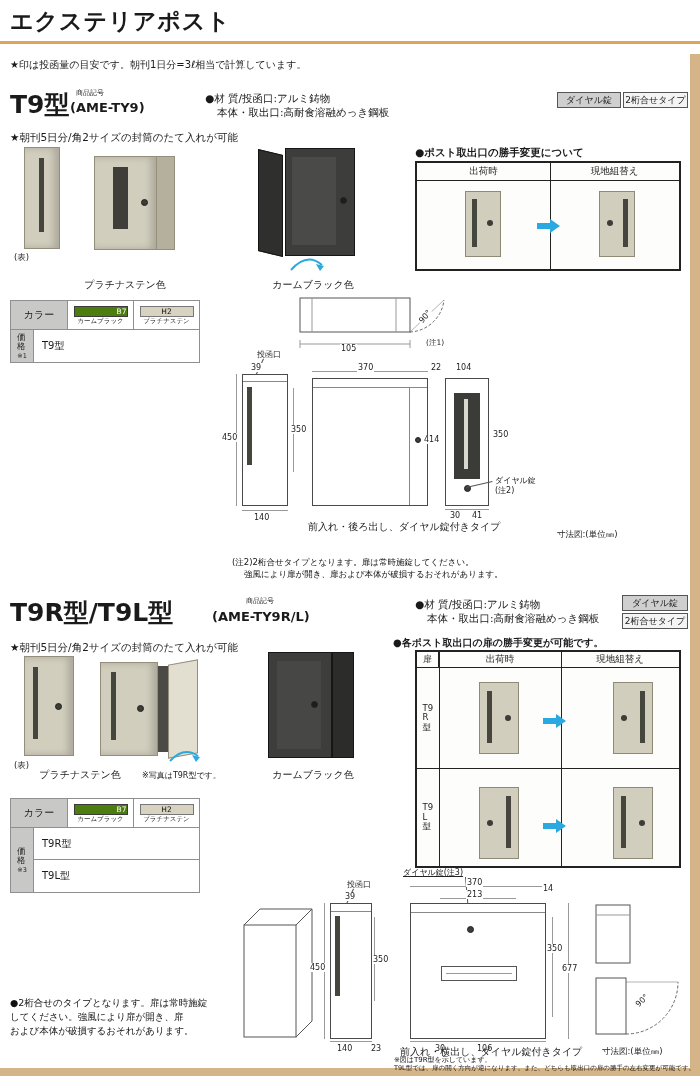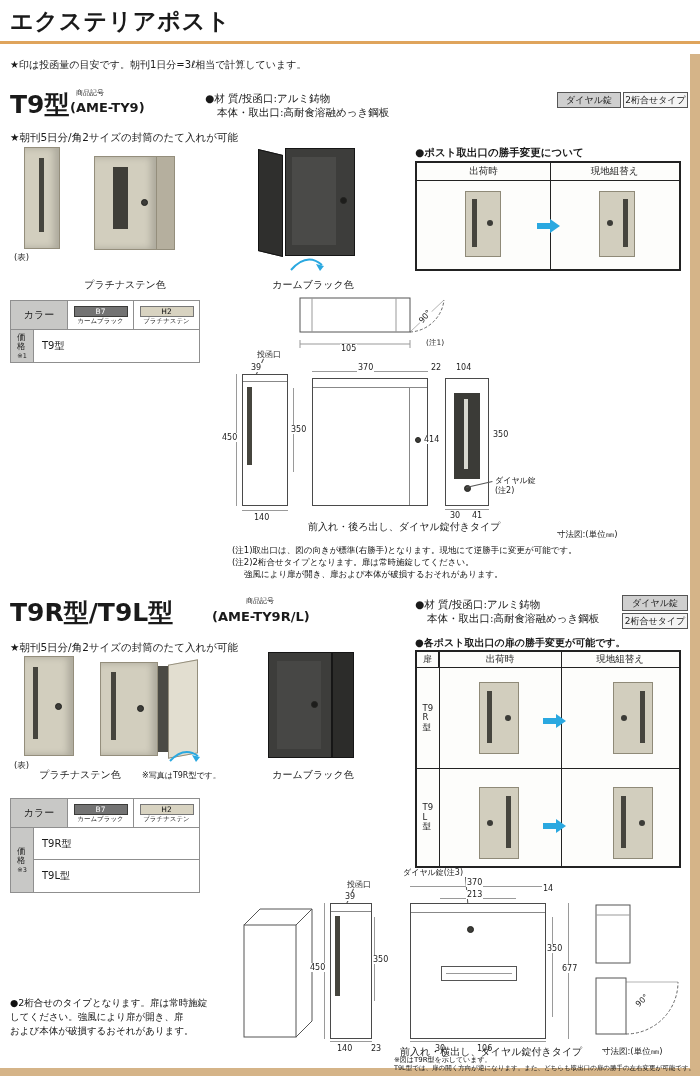--- a/index.html
+++ b/index.html
@@ -9,21 +9,21 @@
   .abs{position:absolute;}
   .b{font-weight:bold;}
   .c{text-align:center;}
   .strip{position:absolute;background:#d5b488;}
   .rule{position:absolute;background:#dfa45c;}
   .cell{position:absolute;border:1px solid #8f8f8f;background:#fff;display:flex;
         flex-direction:column;align-items:center;justify-content:center;}
   .cell.gray{background:#c8c8c6;}
   .chip{display:block;width:54px;height:11px;line-height:10px;font-size:7.5px;
         text-align:center;border:1px solid #777;}
-  .chip-dark{background:#737373;color:#fff;border-color:#3b3b39;}
+  .chip-dark{background:#4d7c0f;color:#fff;border-color:#3b3b39;text-align:right;}
   .chip-light{background:#d8d3c1;color:#111;}
   .chipname{font-size:6.5px;margin-top:1px;line-height:7px;}
   .box-beige{position:absolute;background:#d2cebe;border:1px solid #948e7c;
         box-shadow:inset -5px 0 7px rgba(0,0,0,.18);}
   .box-dark{position:absolute;background:#3d3d3b;border:1px solid #161616;}
   .slotv{position:absolute;background:#46453e;}
   .knob{position:absolute;border-radius:50%;background:#3c3c38;border:1px solid #232320;}
   .draw{position:absolute;border:1px solid #4a4a4a;background:#fff;}
   .dimh{position:absolute;height:1px;background:#9a9a9a;}
   .dimv{position:absolute;width:1px;background:#9a9a9a;}
@@ -186,32 +186,31 @@
   <div class="dimh" style="left:445px;top:509px;width:44px;"></div>
   <span class="dim" style="left:449px;top:511px;">30</span>
   <span class="dim" style="left:471px;top:511px;">41</span>
   <div class="lead" style="left:466px;top:487px;width:27px;transform:rotate(-13deg);"></div>
   <span class="dim" style="left:494px;top:476px;">ダイヤル錠</span>
   <span class="dim" style="left:494px;top:486px;">(注2)</span>
 
   <div class="abs" style="left:308px;top:520px;font-size:10px;">前入れ・後ろ出し、ダイヤル錠付きタイプ</div>
   <div class="abs" style="left:557px;top:529px;font-size:8.5px;">寸法図:(単位㎜)</div>
 
-  <div class="note" style="left:232px;top:545px;">(注1)取出口は、図の向きが標準(右勝手)となります。現地にて逆勝手に変更が可能です。</div>
   <div class="note" style="left:232px;top:557px;">(注2)2桁合せタイプとなります。扉は常時施錠してください。</div>
   <div class="note" style="left:244px;top:569px;">強風により扉が開き、扉および本体が破損するおそれがあります。</div>
 
   <div class="abs b" style="left:10px;top:596px;font-size:25px;">T9R型/T9L型</div>
   <div class="abs" style="left:246px;top:596px;font-size:7px;">商品記号</div>
   <div class="abs b" style="left:212px;top:609px;font-size:13px;text-align:right;">(AME-TY9R/L)</div>
   <div class="abs" style="left:415px;top:598px;font-size:10.5px;">●材 質/投函口:アルミ鋳物</div>
   <div class="abs" style="left:427px;top:612px;font-size:10.5px;">本体・取出口:高耐食溶融めっき鋼板</div>
   <div class="badge" style="left:622px;top:595px;width:66px;background:#cfcfcf;">ダイヤル錠</div>
   <div class="badge" style="left:622px;top:613px;width:66px;background:#f4f4f4;">2桁合せタイプ</div>
-  <div class="abs b" style="left:415px;top:636px;font-size:10px;text-align:center;">●各ポスト取出口の扉の勝手変更が可能です。</div>
+  <div class="abs b" style="left:393px;top:636px;font-size:10px;text-align:center;">●各ポスト取出口の扉の勝手変更が可能です。</div>
   <div class="abs" style="left:10px;top:641px;font-size:10.5px;">★朝刊5日分/角2サイズの封筒のたて入れが可能</div>
 
   <div class="box-beige" style="left:24px;top:656px;width:50px;height:100px;">
     <div class="slotv" style="left:8px;top:10px;width:5px;height:72px;"></div>
     <div class="knob" style="left:30px;top:46px;width:7px;height:7px;"></div>
   </div>
   <div class="abs" style="left:14px;top:760px;font-size:8.5px;">(表)</div>
   <div class="abs" style="left:100px;top:662px;width:102px;height:96px;">
     <div class="box-beige" style="left:0;top:0;width:58px;height:94px;">
       <div class="slotv" style="left:10px;top:9px;width:5px;height:68px;"></div>
@@ -313,21 +312,21 @@
     <div class="abs" style="left:0;top:7px;width:40px;height:1px;background:#888;"></div>
   </div>
   <div class="dimv" style="left:324px;top:903px;height:136px;"></div>
   <span class="dim" style="left:309px;top:963px;">450</span>
   <div class="dimv" style="left:374px;top:917px;height:84px;"></div>
   <span class="dim" style="left:372px;top:955px;">350</span>
   <div class="dimh" style="left:330px;top:1041px;width:42px;"></div>
   <span class="dim" style="left:336px;top:1044px;">140</span>
   <span class="dim" style="left:370px;top:1044px;">23</span>
 
-  <span class="dim" style="left:402px;top:868px;">ダイヤル錠(注3)</span>
+  <span class="dim" style="left:402px;top:868px;text-decoration:underline;">ダイヤル錠(注3)</span>
   <div class="lead" style="left:466px;top:877px;width:50px;transform:rotate(85deg);"></div>
   <div class="draw" style="left:410px;top:903px;width:136px;height:136px;">
     <div class="abs" style="left:0;top:8px;width:134px;height:1px;background:#888;"></div>
     <div class="knob" style="left:56px;top:22px;width:7px;height:7px;"></div>
     <div class="abs" style="left:30px;top:62px;width:76px;height:15px;border:1px solid #555;background:#fff;">
       <div class="abs" style="left:4px;top:6px;width:66px;height:1px;background:#999;"></div>
     </div>
   </div>
   <div class="dimh" style="left:410px;top:886px;width:136px;"></div>
   <span class="dim" style="left:466px;top:878px;">370</span>

